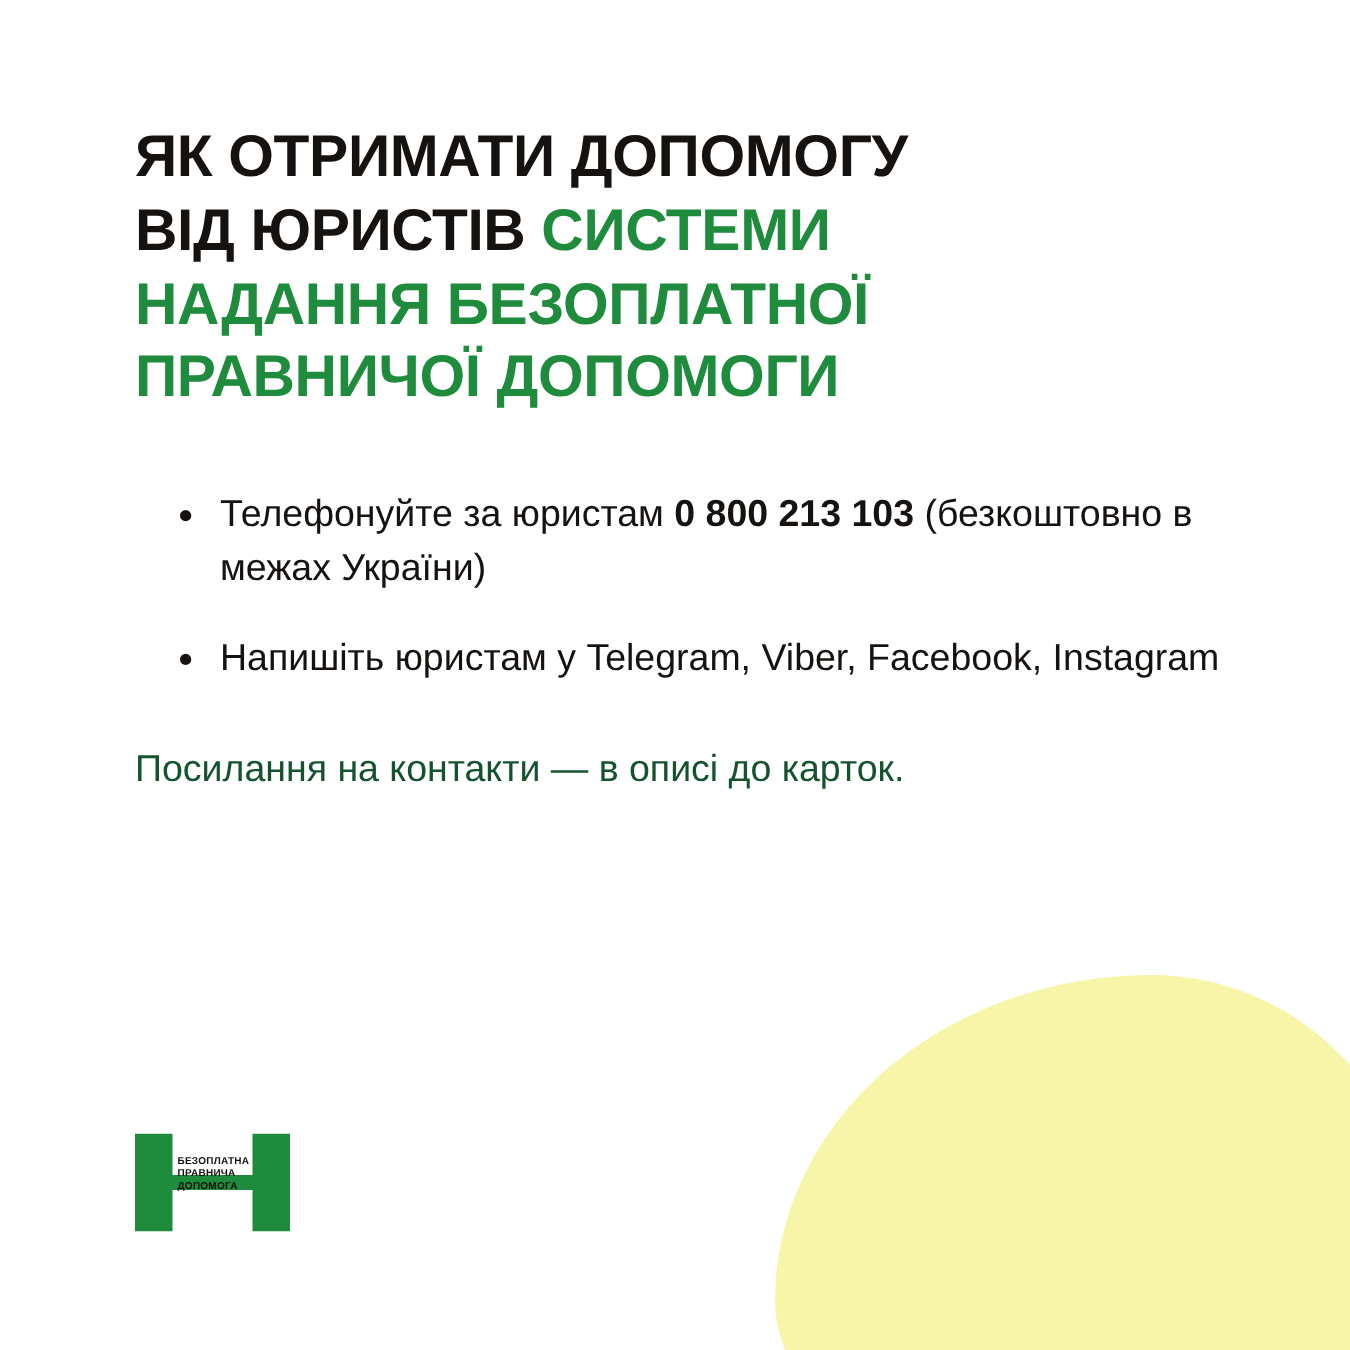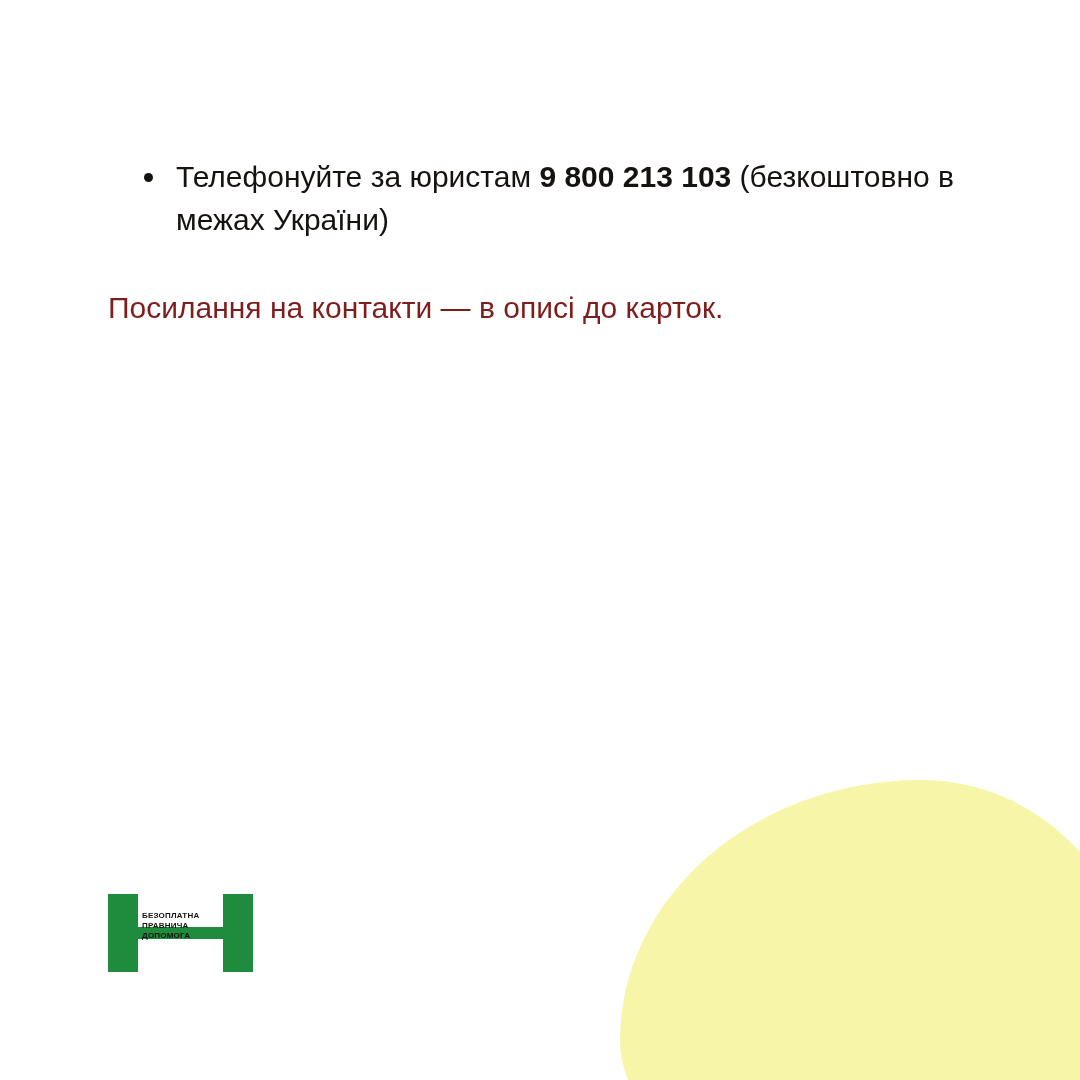--- a/index.html
+++ b/index.html
@@ -74,29 +74,29 @@
     border-radius: 50%;
     background: #15120f;
   }
   ul.bullets li b {
     font-weight: 700;
   }
   p.note {
     margin: 46px 0 0 0;
     font-size: 30px;
     line-height: 1.4;
-    color: #7f1d1d;
+    color: #14532d;
     font-weight: 400;
   }
   
   .logo {
     position: absolute;
     left: 108px;
-    bottom: 108px;
-    width: 145px;
+    bottom: 95px;
+    width: 124px;
     height: 78px;
     z-index: 3;
   }
   .logo .bracket {
     position: absolute;
     top: 0;
     width: 30px;
     height: 78px;
     background: #1f8b3c;
   }
@@ -126,23 +126,30 @@
 </style>
 </head>
 <body>
 
 <div class="card">
 
   <div class="blob"></div>
 
   <div class="content">
 
+    <h1 class="title">
+      <span>ЯК ОТРИМАТИ ДОПОМОГУ</span><br>
+      <span>ВІД ЮРИСТІВ </span><span class="green">СИСТЕМИ</span><br>
+      <span class="green">НАДАННЯ БЕЗОПЛАТНОЇ</span><br>
+      <span class="green">ПРАВНИЧОЇ ДОПОМОГИ</span>
+    </h1>
 
     <ul class="bullets">
-      <li><span>Телефонуйте за юристам </span><b>9 800 213 103</b><span> (безкоштовно в межах України)</span></li>
+      <li><span>Телефонуйте за юристам </span><b>0 800 213 103</b><span> (безкоштовно в межах України)</span></li>
+      <li><span>Напишіть юристам у Telegram, Viber, Facebook, Instagram</span><b></b><span></span></li>
     </ul>
 
     <p class="note">Посилання на контакти — в описі до карток.</p>
   </div>
 
   <div class="logo">
     <div class="bracket left"></div>
     <div class="bracket right"></div>
     <div class="bar"></div>
     <div class="words">

